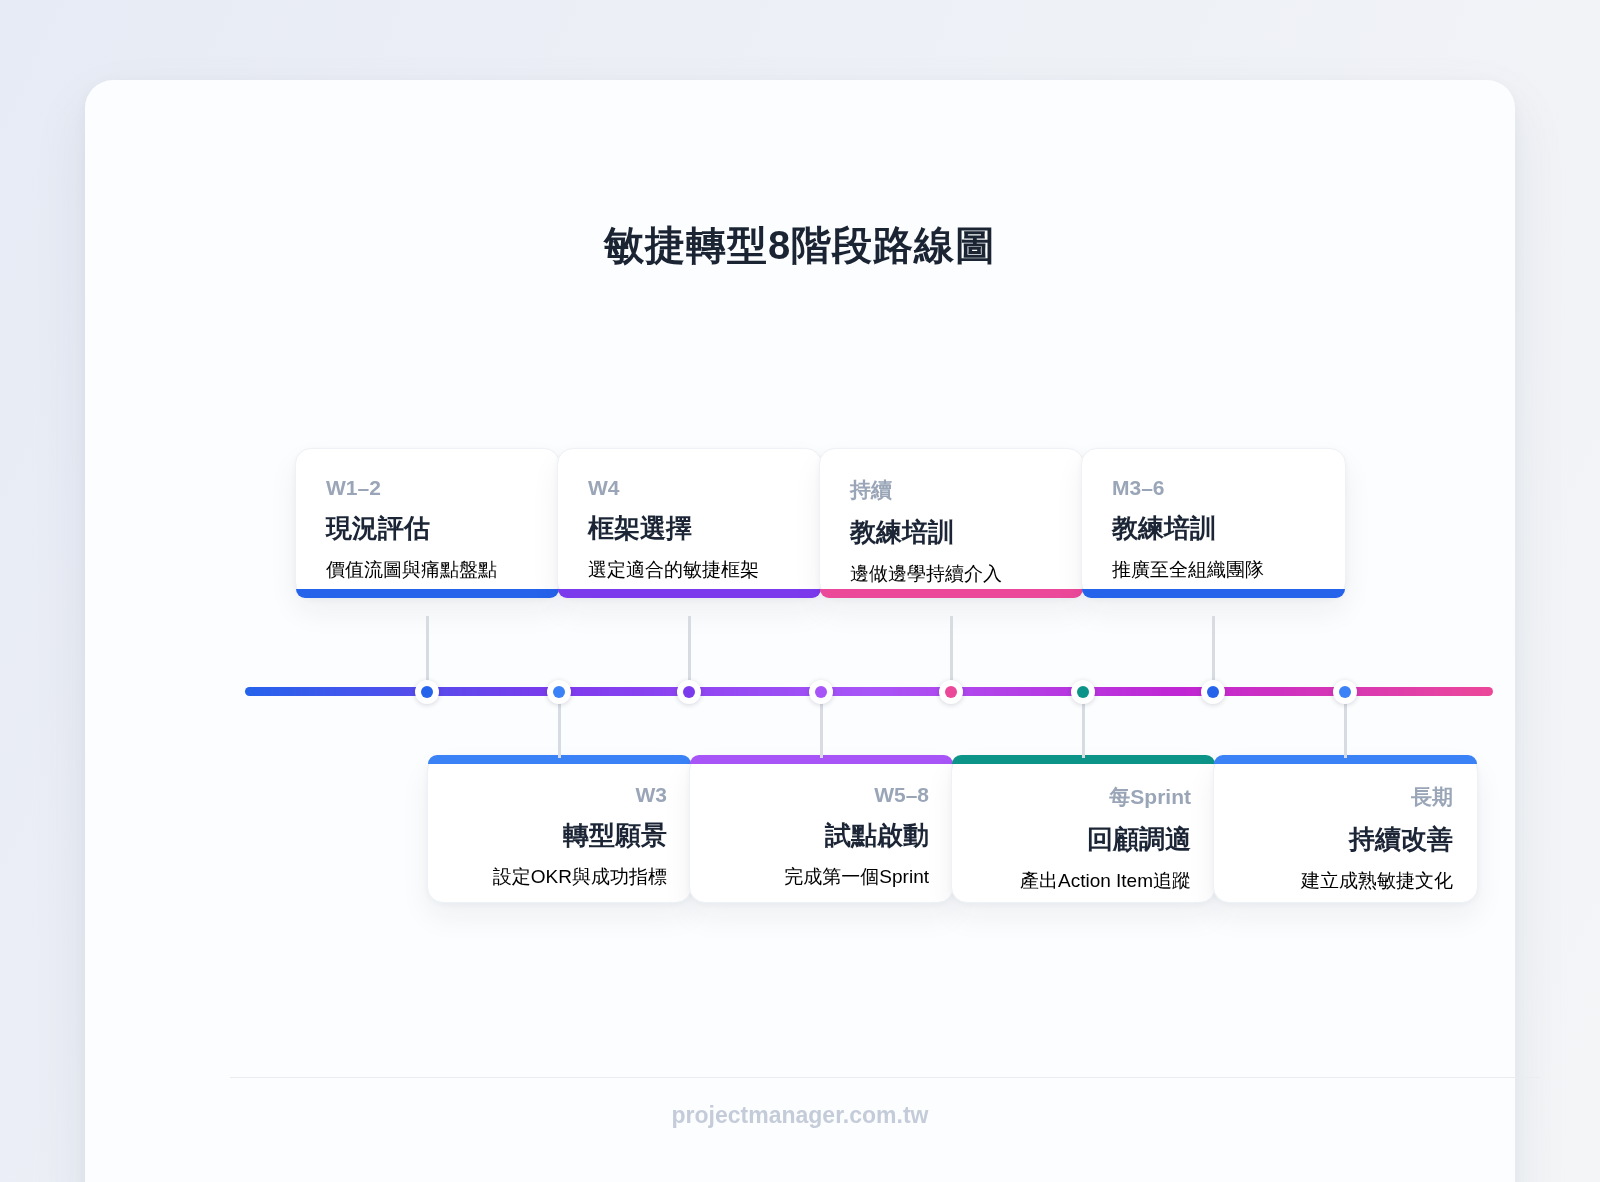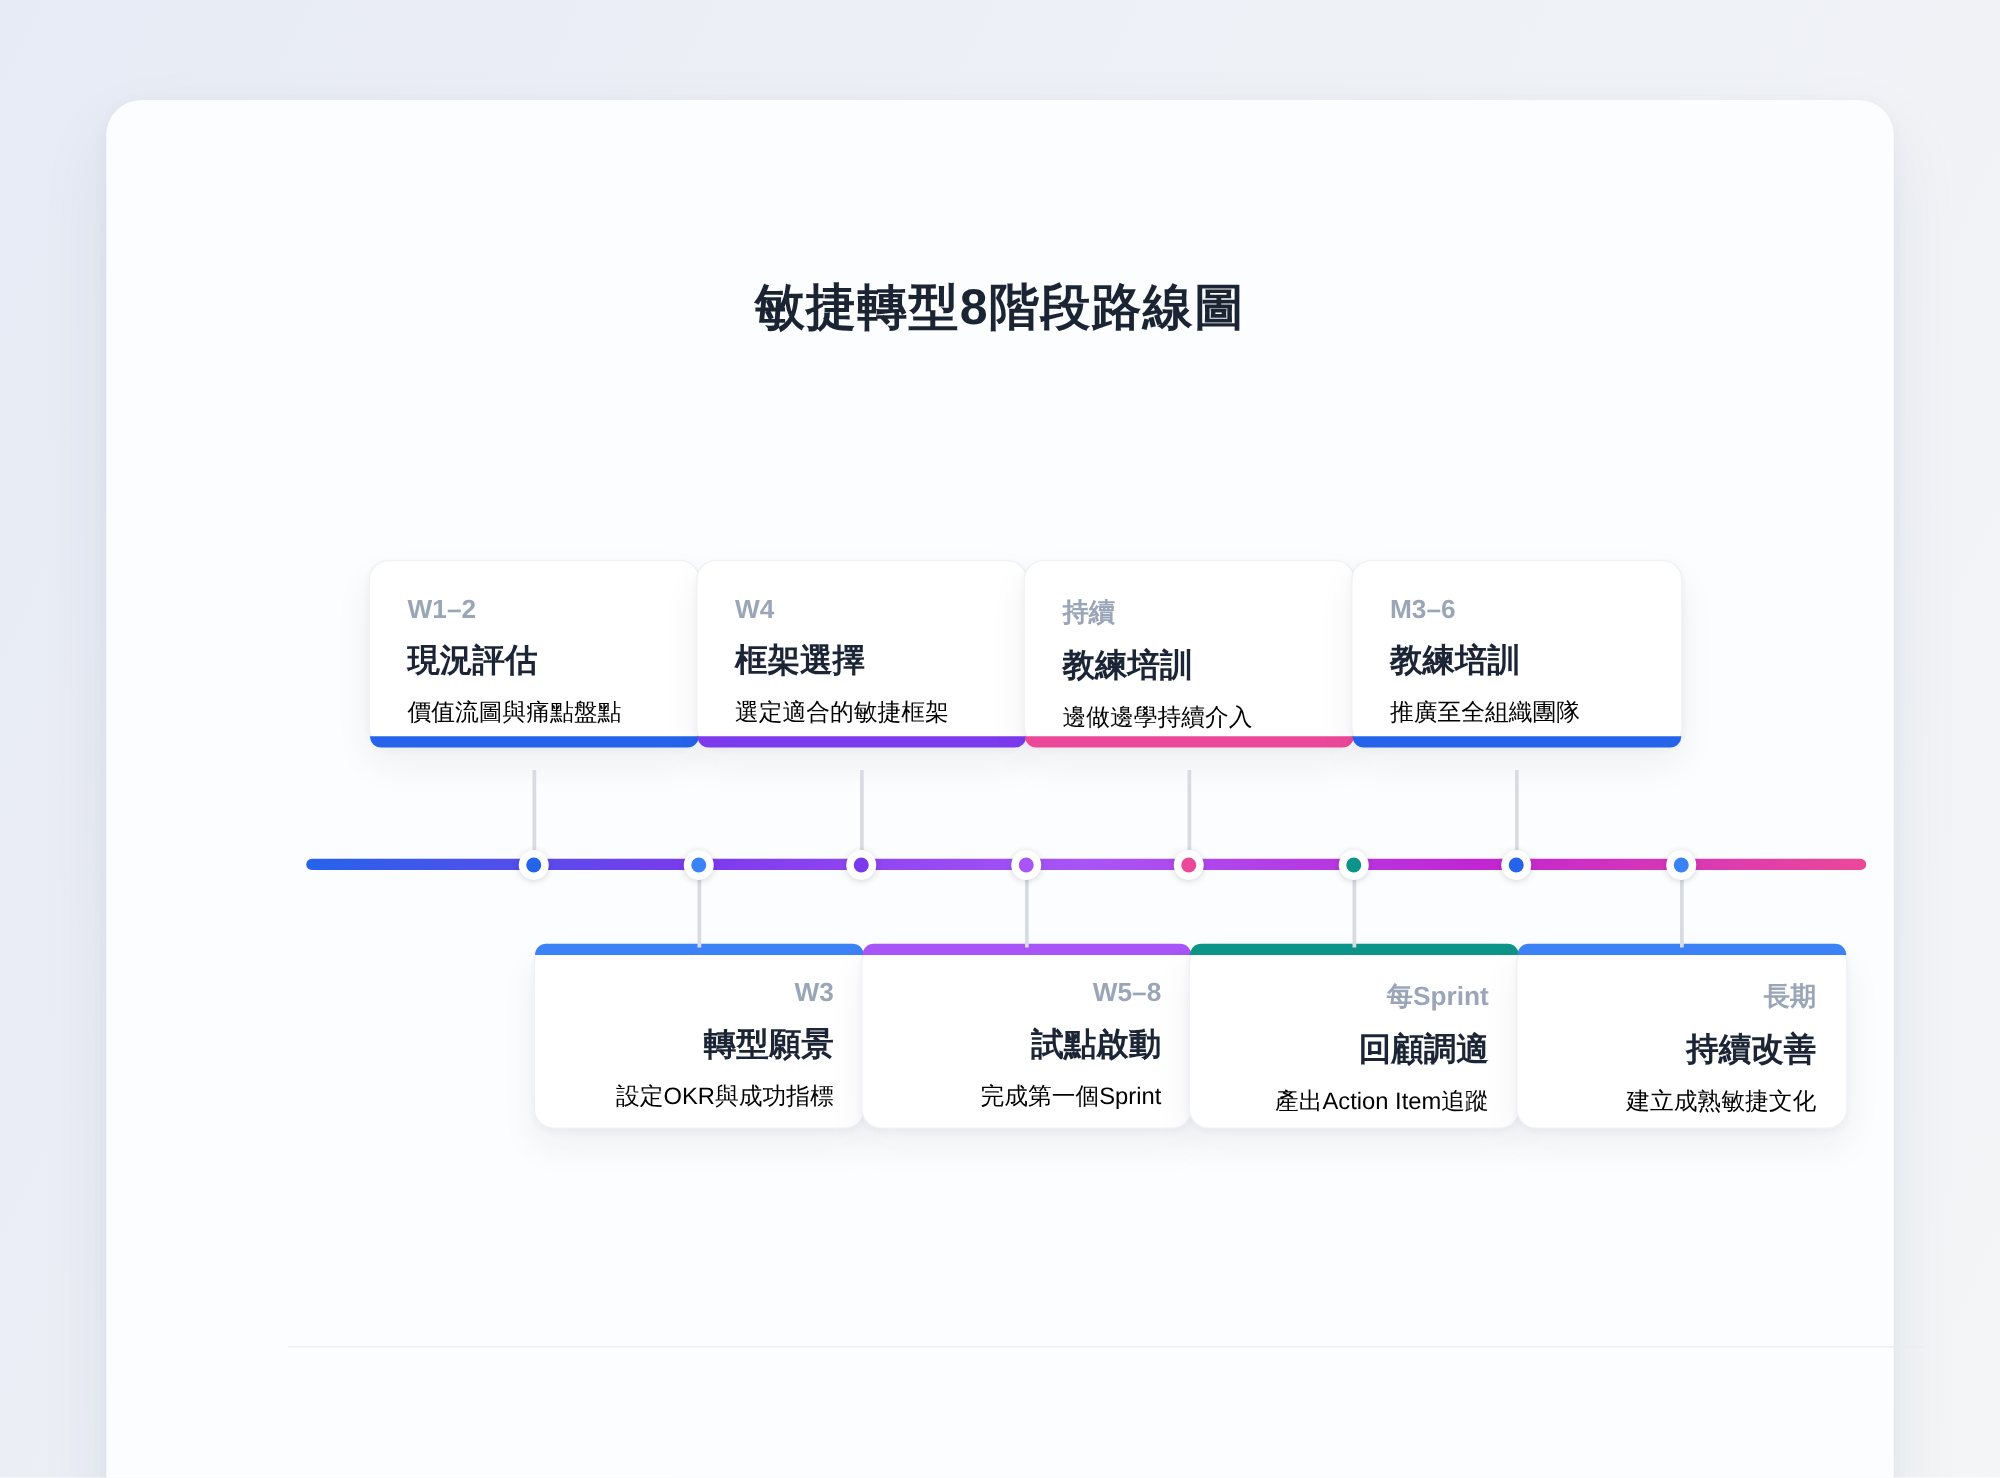--- a/index.html
+++ b/index.html
@@ -148,13 +148,14 @@
       <i style="background: rgb(13, 148, 136);"></i>
     </div>
   <div class="dot" style="left:1116px">
       <i style="background: rgb(37, 99, 235);"></i>
     </div>
   <div class="dot" style="left:1248px">
       <i style="background: rgb(59, 130, 246);"></i>
     </div>
 
   <div class="footer-divider"></div>
+  <div class="footer-url">projectmanager.com.tw</div>
 </div>
 
 </body></html>

